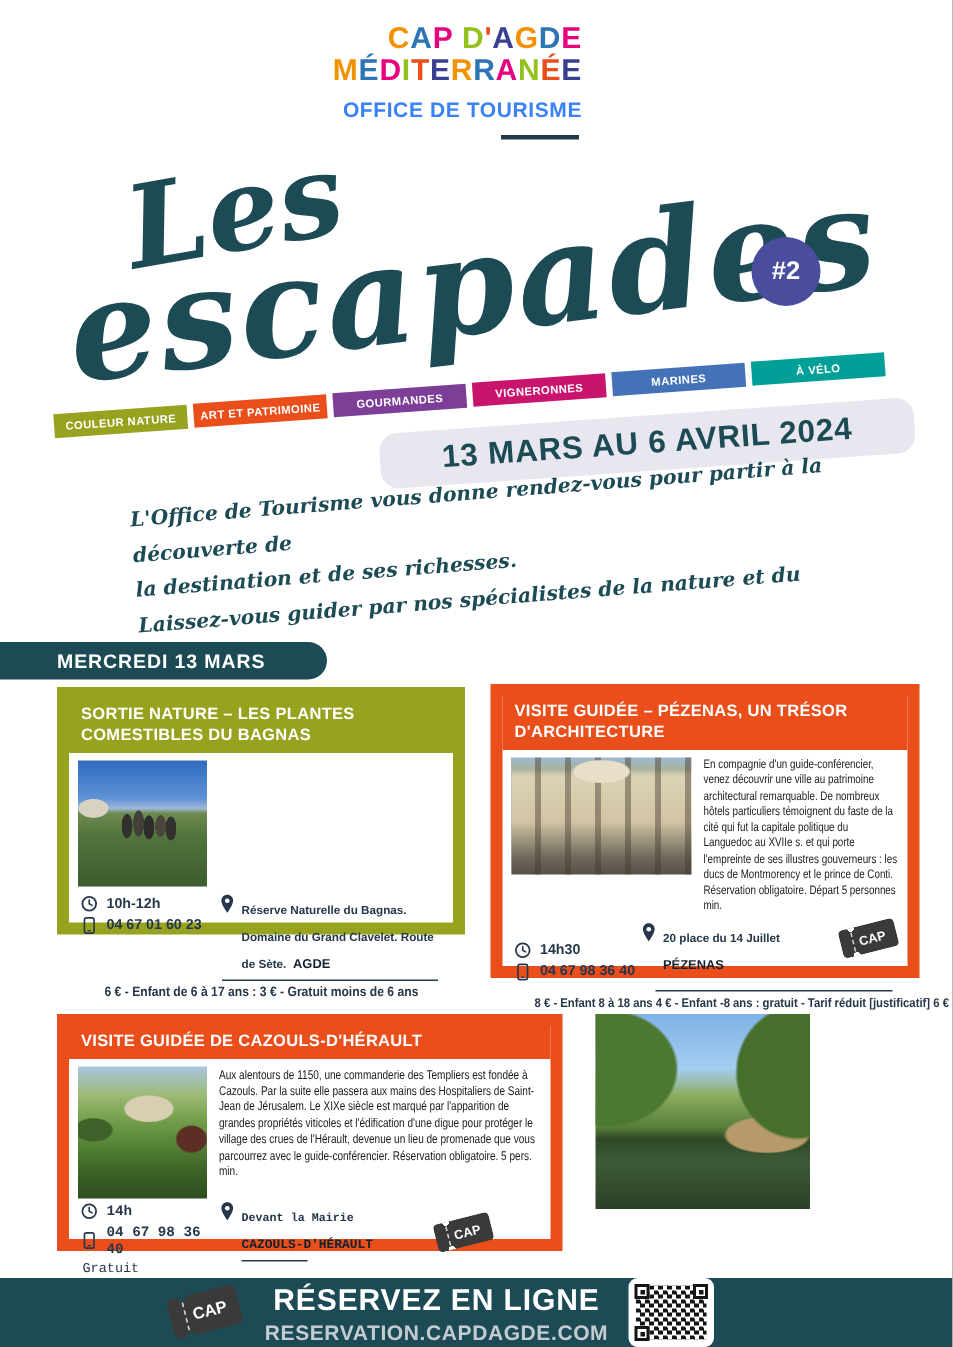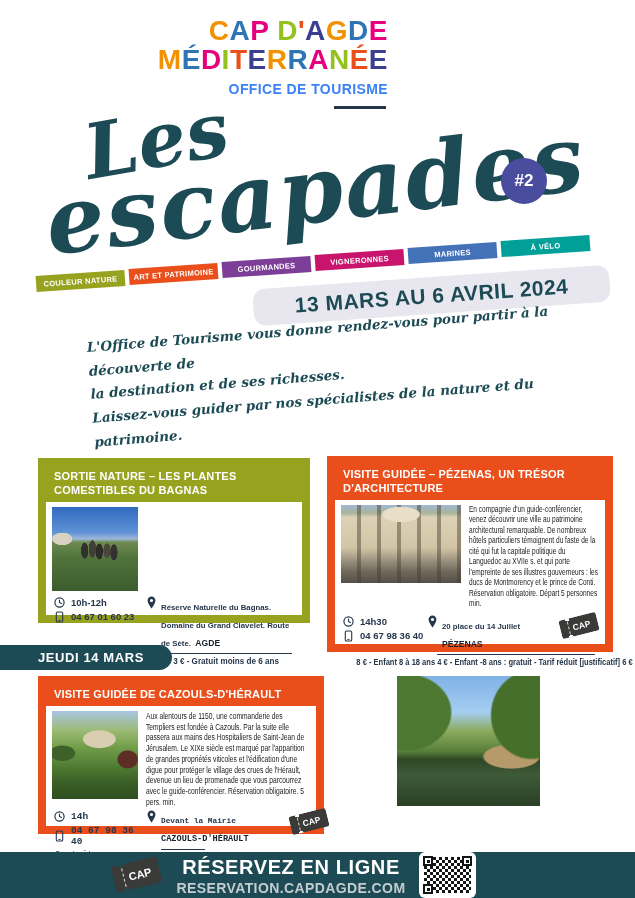--- a/index.html
+++ b/index.html
@@ -1,21 +1,21 @@
 <!DOCTYPE html>
 <html><head>
 <meta charset="utf-8">
 <style>
   html,body{margin:0;padding:0;background:#888;}
   .page{position:relative;width:635px;height:898px;background:#fff;overflow:hidden;
         font-family:"Liberation Sans",sans-serif;margin:0 auto;}
 
   
   .logo{position:absolute;top:16px;right:247px;text-align:right;}
-  .logo-l1,.logo-l2{font-weight:900;font-size:28px;line-height:1.04;letter-spacing:.5px;}
+  .logo-l1,.logo-l2{font-weight:900;font-size:20px;line-height:1.04;letter-spacing:.5px;}
   .logo-l3{font-weight:900;font-size:14px;color:#3b82f6;margin-top:7px;letter-spacing:.4px;}
   .logo-rule{width:52px;height:3px;background:#26374B;margin:9px 2px 0 auto;}
 
   
   .t-word{position:absolute;color:#1C4B55;font-family:"DejaVu Serif",serif;
           font-style:italic;font-weight:700;white-space:nowrap;}
   .t-les{left:84px;top:96px;font-size:76px;transform:rotate(-10deg);}
   .t-esc{left:44px;top:136px;font-size:92px;letter-spacing:2px;transform:rotate(-7deg);}
   .edition-badge{position:absolute;left:501px;top:158px;width:46px;height:46px;border-radius:50%;
           background:#4A4D9E;color:#fff;font-weight:900;font-size:17px;display:flex;
@@ -42,21 +42,21 @@
   .day-bar{position:absolute;left:0;height:25px;background:#1C4B55;color:#fff;
            border-radius:0 13px 13px 0;font-weight:900;font-size:13px;letter-spacing:.6px;
            line-height:25px;padding-left:38px;box-sizing:border-box;}
   .bar1{top:428px;width:218px;}
   .bar2{top:645px;width:172px;}
 
   
   .event-card{position:absolute;background:#fff;border:8px solid #fca5a5;box-sizing:border-box;}
   .card1{left:38px;top:458px;width:272px;height:165px;}
   .card2{left:327px;top:456px;width:286px;height:196px;}
-  .card3{left:38px;top:676px;width:286px;height:158px;}
+  .card3{left:38px;top:676px;width:337px;height:158px;}
   .card-header{color:#fff;font-weight:900;font-size:11px;line-height:1.25;padding:4px 8px;letter-spacing:.2px;}
   .card-body{padding:5px 6px 3px;position:relative;}
   .card-cols{display:flex;gap:8px;}
   .photo{flex:none;}
   .p1{width:86px;height:84px;
       background:
         radial-gradient(ellipse 16px 10px at 12% 38%,#d8d2c2 0 60%,transparent 65%),
         radial-gradient(ellipse 5px 11px at 38% 52%,#30302c 0 70%,transparent 75%),
         radial-gradient(ellipse 5px 12px at 47% 50%,#413f38 0 70%,transparent 75%),
         radial-gradient(ellipse 5px 11px at 55% 53%,#2c2c28 0 70%,transparent 75%),
@@ -162,20 +162,21 @@
     </div>
 
   <div class="date-banner">13 MARS AU 6 AVRIL 2024</div>
 
   <div class="intro">
     <div>L'Office de Tourisme vous donne rendez-vous pour partir à la découverte de</div>
     <div>la destination et de ses richesses.</div>
     <div>Laissez-vous guider par nos spécialistes de la nature et du patrimoine.</div>
   </div>
 
+  <div class="day-bar bar1">MERCREDI 13 MARS</div>
 
   <section class="event-card card1" style="border-color: rgb(151, 162, 31);">
     <div class="card-header" style="background: rgb(151, 162, 31);">SORTIE NATURE – LES PLANTES COMESTIBLES DU BAGNAS</div>
     <div class="card-body">
       <div class="card-cols">
         <div class="photo p1"></div>
       </div>
       <div class="meta">
         <div class="mcol">
           <div class="mrow">
@@ -207,21 +208,21 @@
   </section>
 
   <section class="event-card card2" style="border-color: rgb(233, 78, 27);">
     <div class="card-header" style="background: rgb(233, 78, 27);">VISITE GUIDÉE – PÉZENAS, UN TRÉSOR D'ARCHITECTURE</div>
     <div class="card-body">
       <div class="card-cols">
         <div class="photo p2"></div>
         <div class="desc" style="font-size:8.2px;"><span class="desc-inner">En compagnie d'un guide-conférencier, venez découvrir une ville au patrimoine architectural remarquable. De nombreux hôtels particuliers témoignent du faste de la cité qui fut la capitale politique du Languedoc au XVIIe s. et qui porte l'empreinte de ses illustres gouverneurs : les ducs de Montmorency et le prince de Conti. Réservation obligatoire. Départ 5 personnes min.</span></div>
       </div>
       <div class="meta">
-        <div class="mcol" style="width:86px;">
+        <div class="mcol" style="width:86px;margin-top:12px;">
           <div class="mrow">
             <svg class="icon" width="11" height="11" viewBox="0 0 24 24">
                 <circle cx="12" cy="12" r="10" fill="none" stroke="#26374B" stroke-width="2.6"></circle>
                 <path d="M12 6.5V12l4.2 2.4" fill="none" stroke="#26374B" stroke-width="2.4" stroke-linecap="round"></path>
               </svg>
             <span>14h30</span>
           </div>
           <div class="mrow">
             <svg class="icon" width="11" height="12" viewBox="0 0 24 26">
                 <rect x="5" y="2" width="14" height="22" rx="3" fill="none" stroke="#26374B" stroke-width="2.4"></rect>
@@ -237,21 +238,20 @@
             </svg>
           <div><span class="loc-txt">20 place du 14 Juillet</span><br><span class="loc-place">PÉZENAS</span></div>
         </div>
       </div>
       <div class="cap-badge cap-b2">CAP</div>
       <div class="divider"></div>
       <div class="price" style="font-size:8.4px;"><span class="cond">8 € - Enfant 8 à 18 ans 4 € - Enfant -8 ans : gratuit - Tarif réduit [justificatif] 6 €</span></div>
     </div>
   </section>
 
-  <div class="day-bar bar2">JEUDI 14 MARS</div>
 
   <section class="event-card card3" style="border-color: rgb(233, 78, 27);">
     <div class="card-header" style="background: rgb(233, 78, 27);">VISITE GUIDÉE DE CAZOULS-D'HÉRAULT</div>
     <div class="card-body">
       <div class="card-cols">
         <div class="photo p3"></div>
         <div class="desc" style="font-size:8.4px;"><span class="desc-inner">Aux alentours de 1150, une commanderie des Templiers est fondée à Cazouls. Par la suite elle passera aux mains des Hospitaliers de Saint-Jean de Jérusalem. Le XIXe siècle est marqué par l'apparition de grandes propriétés viticoles et l'édification d'une digue pour protéger le village des crues de l'Hérault, devenue un lieu de promenade que vous parcourrez avec le guide-conférencier. Réservation obligatoire. 5 pers. min.</span></div>
       </div>
       <div class="meta" style="margin-top:2px;font-family:Liberation Mono, monospace;">
         <div class="mcol">

